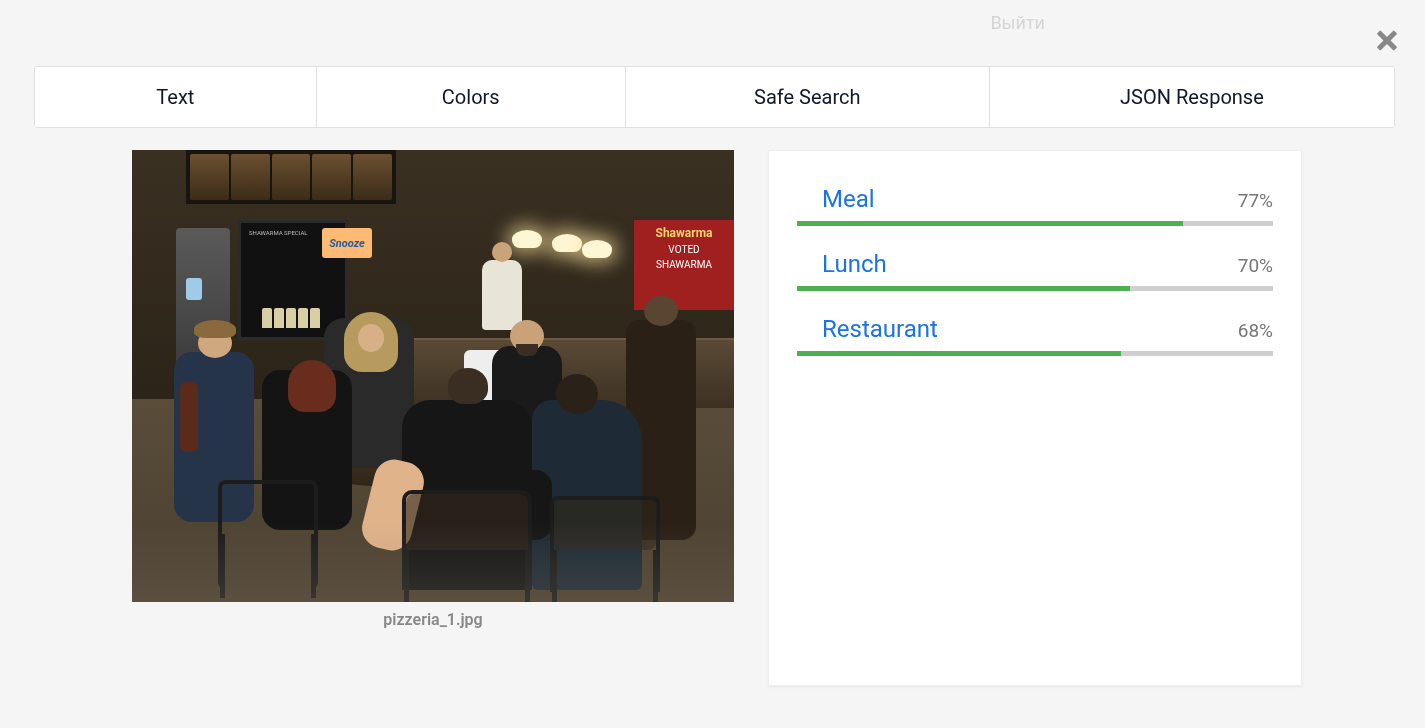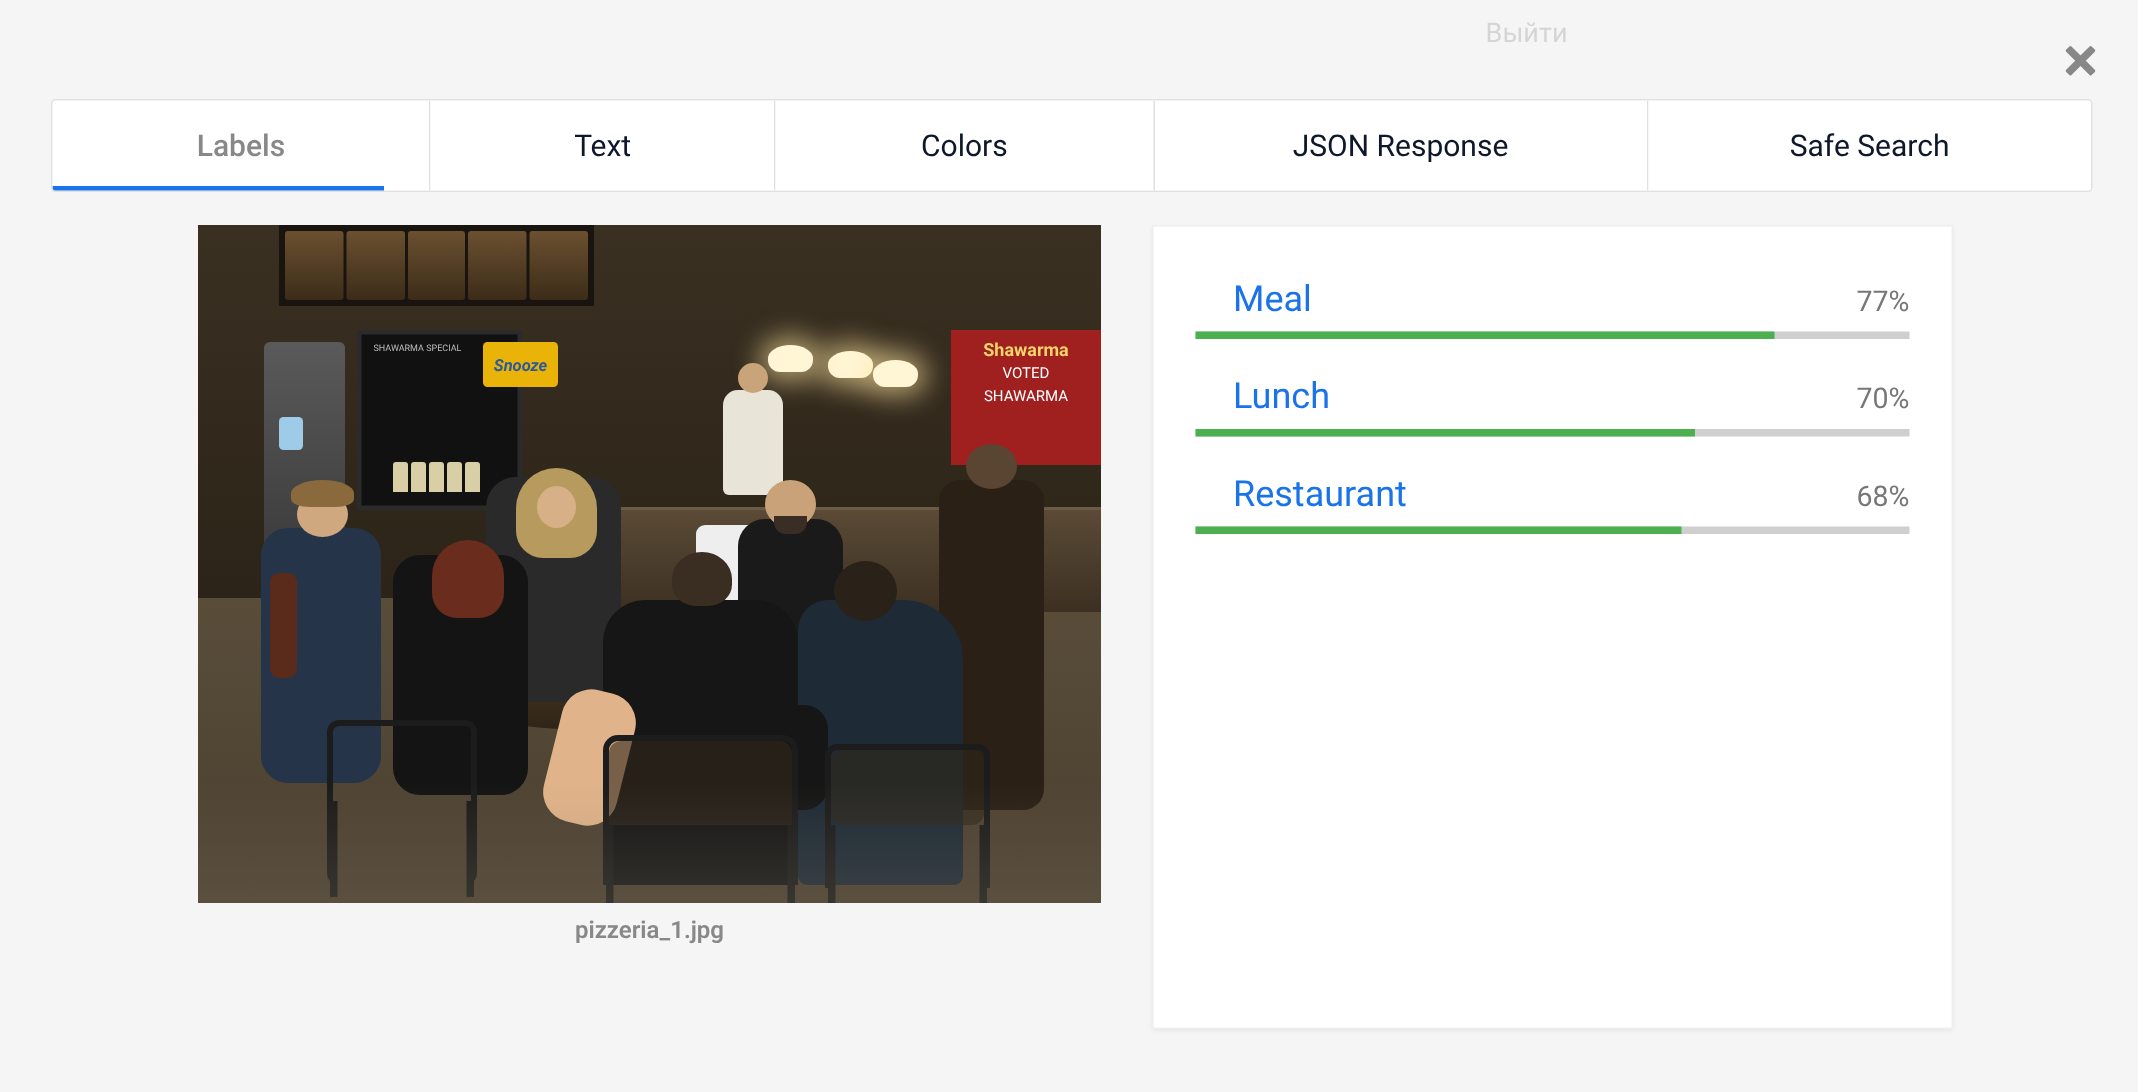--- a/index.html
+++ b/index.html
@@ -153,21 +153,21 @@
       display: flex; gap: 2px; padding: 4px;
     }
     .menu-board span { flex:1; background: linear-gradient(#6b5030,#3c2c18); border-radius:2px; }
     .chalkboard {
       position: absolute; top: 70px; left: 106px; width: 110px; height: 120px;
       background: #111; border: 3px solid #2b2b2b;
     }
     .chalkboard .t { color:#bdbdbd; font-size:6px; padding:6px 8px; line-height:1.3; }
     .snooze {
       position: absolute; top: 78px; left: 190px; width: 50px; height: 30px;
-      background: #eab308; border-radius:3px; display:flex; align-items:center; justify-content:center;
+      background: #fdba74; border-radius:3px; display:flex; align-items:center; justify-content:center;
       color:#2a5a9a; font-size:11px; font-style:italic; font-weight:bold;
     }
     .counter {
       position: absolute; top: 188px; left: 210px; right: 0; height: 70px;
       background: linear-gradient(#5a4a36, #3c3022);
       border-top: 2px solid #6b5a44;
     }
     .lamp { position:absolute; width:30px; height:18px; background:#fff6d6; border-radius:50% 50% 8px 8px; box-shadow:0 0 18px 6px rgba(255,230,160,0.6); }
     .lamp.l1 { top:84px; left:420px; }
     .lamp.l2 { top:90px; left:450px; }
@@ -239,25 +239,24 @@
     .tshirt { position:absolute; top:200px; left:332px; width:44px; height:50px; background:#eee; border-radius:6px 6px 2px 2px; }
     .floor-sheen{position:absolute;bottom:0;left:0;right:0;height:80px;background:linear-gradient(rgba(120,110,90,0)0%,rgba(140,130,110,0.25)100%);}
   </style>
 </head>
 <body>
 
 <div class="logout-btn">Выйти</div>
 <div class="close-icon"></div>
 
 <div class="tabs">
-  <div class="tab labels-tab active">Labels</div>
   <div class="tab text-tab">Text</div>
   <div class="tab colors-tab">Colors</div>
+  <div class="tab safe-tab">Safe Search</div>
   <div class="tab json-tab">JSON Response</div>
-  <div class="tab safe-tab">Safe Search</div>
 </div>
 
 <div class="content">
   <div class="image-pane">
     <div class="img-box">
       <div class="room-bg"></div>
       <div class="menu-board">
           <span></span>
           <span></span>
           <span></span>

